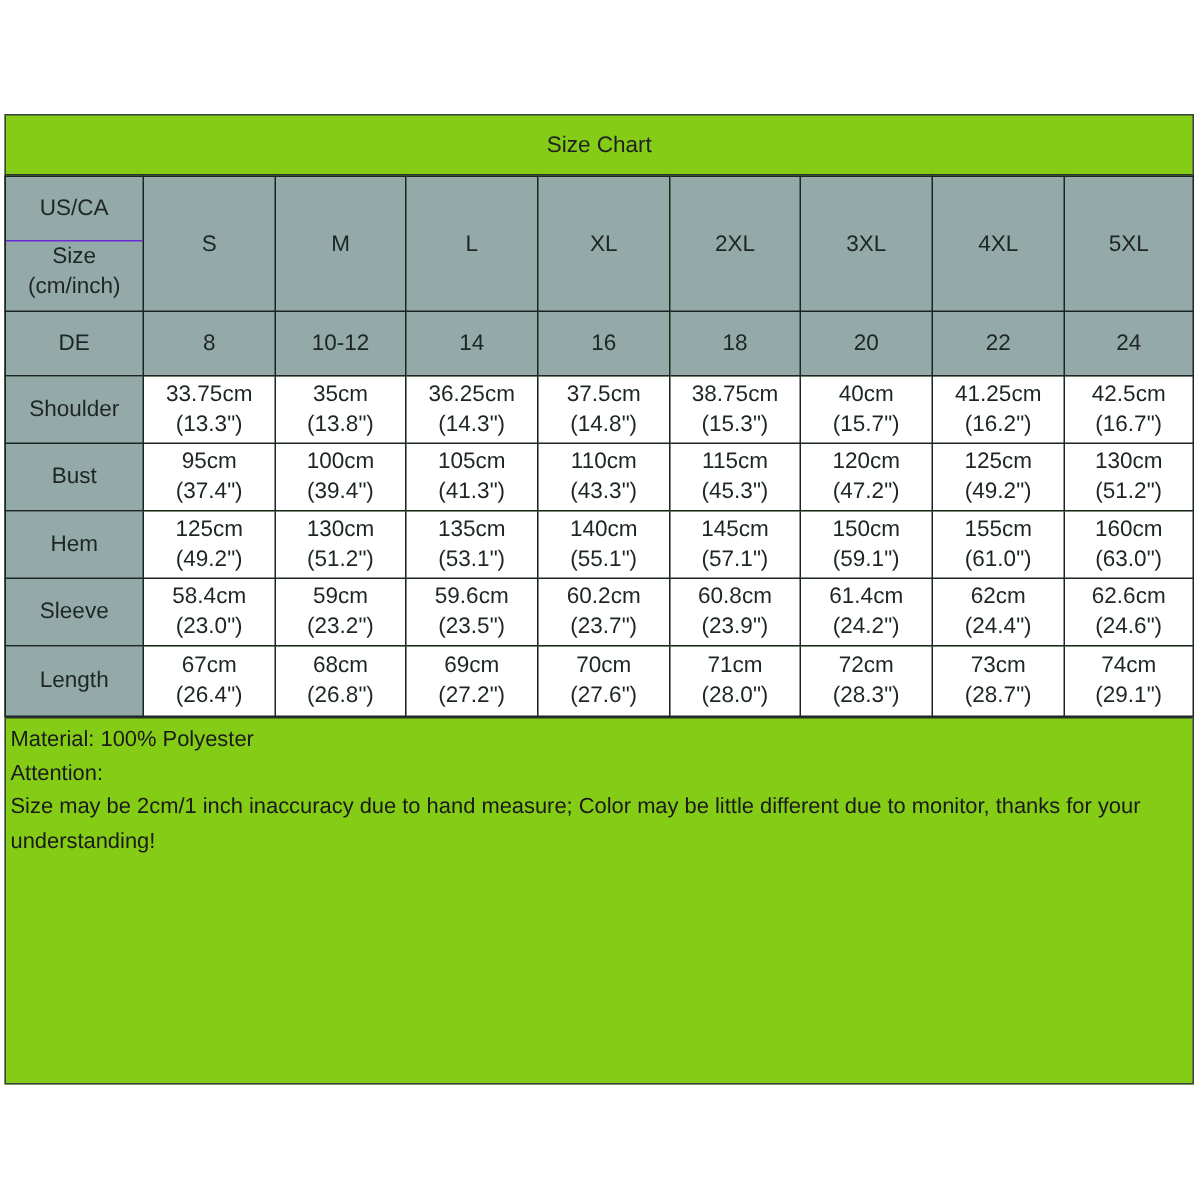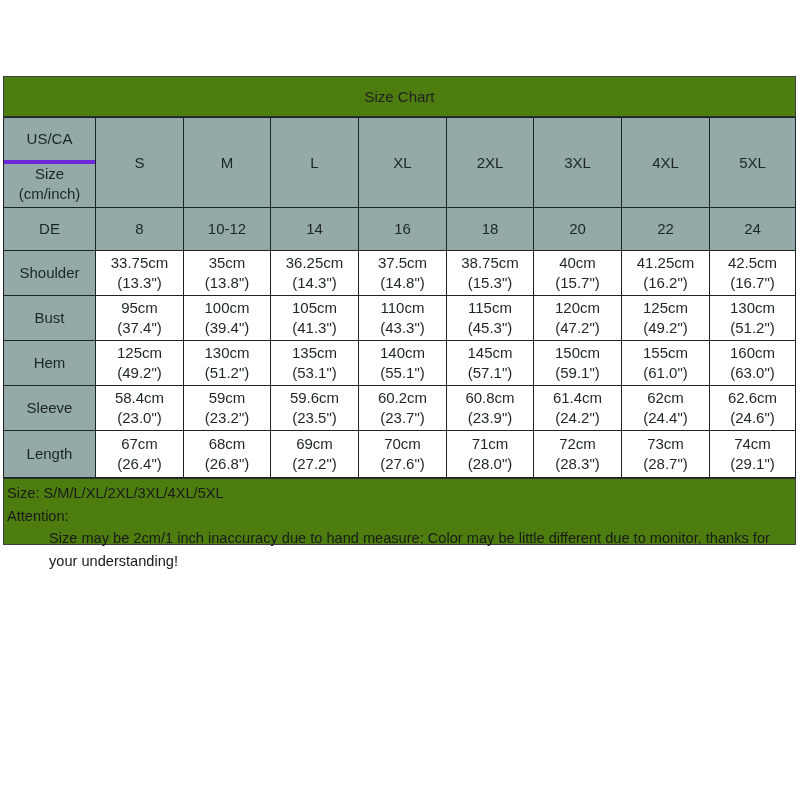--- a/index.html
+++ b/index.html
@@ -13,24 +13,24 @@
       position: relative;
       font-family: "Liberation Sans", sans-serif;
       color: #1e2626;
       overflow: hidden;
     }
     .sheet {
       position: absolute;
       left: 3px;
       top: 76px;
       width: 793px;
-      height: 469px;
+      height: 647px;
       border: 1px solid #3a3f3f;
       box-sizing: border-box;
-      background: #4d7c0f;
+      background: #84cc16;
     }
     .title-row {
       height: 39px;
       border-bottom: 1px solid #2b3131;
       display: flex;
       align-items: center;
       justify-content: center;
       font-size: 15px;
       color: #222;
     }
@@ -56,21 +56,21 @@
     .conv-row td { height: 42px; }
     .meas-row td { height: 44px; }
     .meas-row.last td { height: 46px; }
     .hdr-split {
       display: flex;
       flex-direction: column;
       height: 89px;
     }
     .hdr-split .top {
       height: 42px;
-      border-bottom: 4px solid #6d28d9;
+      border-bottom: 1px solid #6d28d9;
       display: flex;
       align-items: center;
       justify-content: center;
       text-align: right;
     }
     .hdr-split .bottom {
       flex: 1;
       display: flex;
       flex-direction: column;
       align-items: center;
@@ -79,21 +79,21 @@
     }
     .val-cm, .val-in { display: block; }
     .notes {
       border-top: 1px solid #2b3131;
       padding: 3px 0 0 3px;
       font-size: 14.6px;
       line-height: 22.6px;
       color: #1a1a1a;
     }
     .notes div { white-space: nowrap; }
-    .notes .wrap { white-space: normal; padding-right: 2px; margin-left: 42px; }
+    .notes .wrap { white-space: normal; padding-right: 2px; }
   </style>
 </head>
 <body>
 
 <div class="sheet">
   <div class="title-row">Size Chart</div>
 
   <table class="size-table">
     <colgroup>
       <col style="width:92px">
@@ -312,17 +312,17 @@
           </td>
         <td>
             <span class="val-cm">74cm</span>
             <span class="val-in">(29.1")</span>
           </td>
       </tr>
     </tbody>
   </table>
 
   <div class="notes">
-    <div>Size: S/M/L/XL/2XL/3XL/4XL/5XL</div>
+    <div>Material: 100% Polyester</div>
     <div>Attention:</div>
     <div class="wrap">Size may be 2cm/1 inch inaccuracy due to hand measure; Color may be little different due to monitor, thanks for your understanding!</div>
   </div>
 </div>
 
 </body></html>

